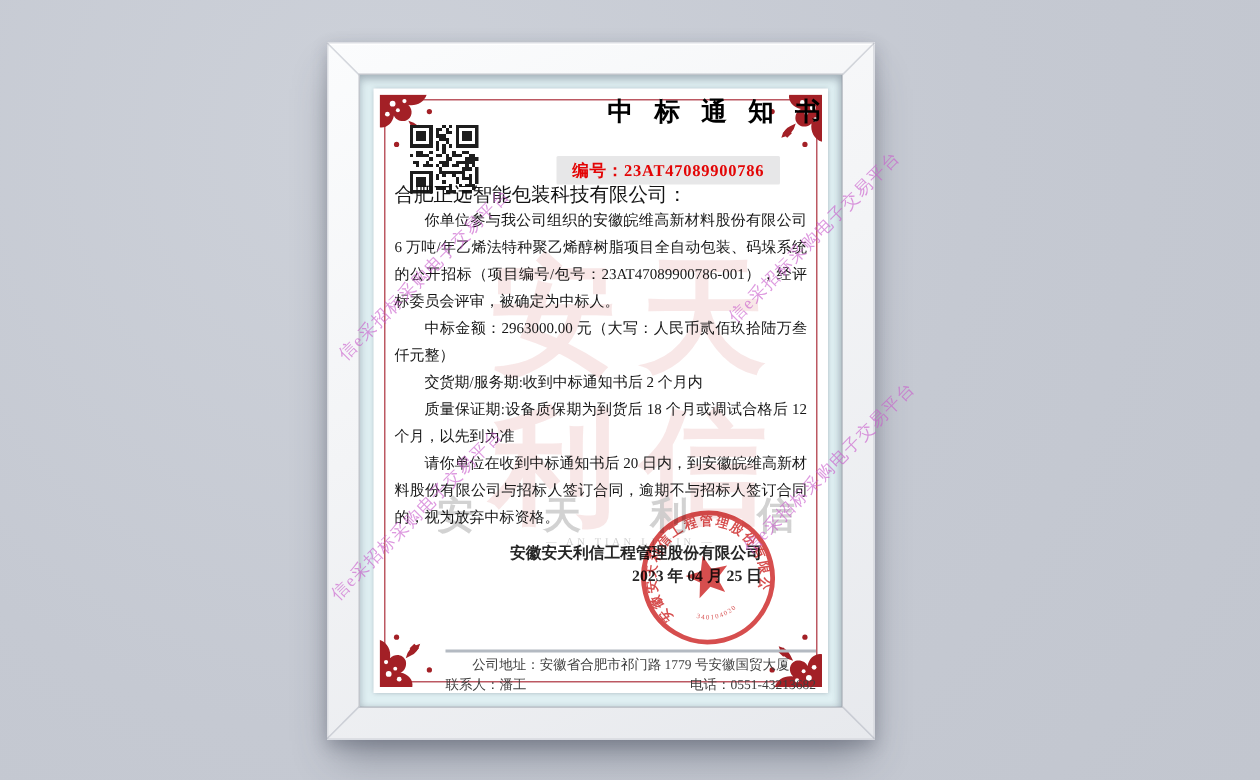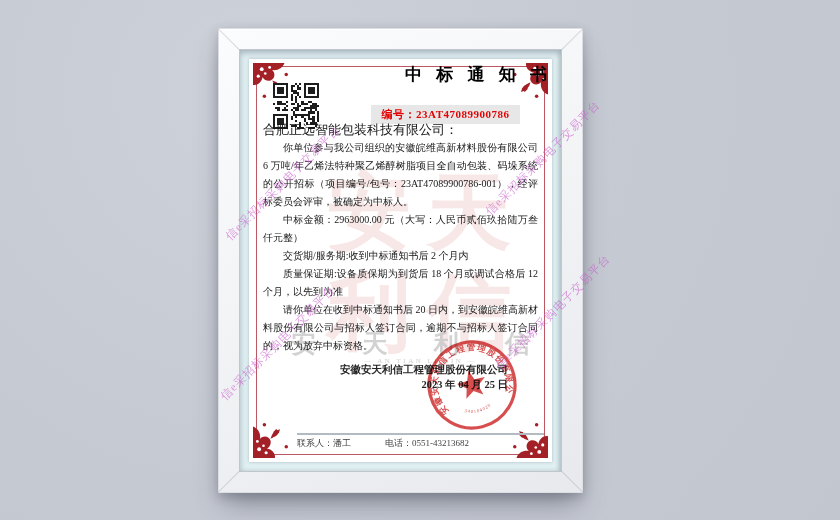--- a/index.html
+++ b/index.html
@@ -34,21 +34,21 @@
     padding:2px 11px;font-size:11px;font-weight:bold;color:#e30505;letter-spacing:.5px;}
   .addressee{position:absolute;left:14px;top:62px;z-index:2;font-size:13px;color:#141414;}
   .docbody{position:absolute;left:14px;right:14px;top:80px;z-index:2;font-size:10px;
     line-height:18px;color:#161616;text-align:justify;}
   .docbody p{margin:0;text-indent:2em;}
   .signature{position:absolute;right:44px;top:303px;text-align:right;z-index:2;
     font-size:10.5px;font-weight:600;color:#262626;line-height:15px;}
   .divider{position:absolute;left:48px;width:247px;top:374px;height:2px;background:#b4bac2;z-index:2;}
   .footer{position:absolute;left:48px;width:247px;top:378px;z-index:2;text-align:center;
     font-size:9px;color:#3e3e3e;line-height:13px;}
-  .footer .row2{display:flex;justify-content:flex-start;gap:34px;}
+  .footer .row2{display:flex;justify-content:space-between;gap:34px;}
   
   .mega{position:absolute;left:70px;top:105px;width:200px;height:200px;z-index:0;
     display:grid;grid-template-columns:1fr 1fr;text-align:center;
     font-size:84px;line-height:98px;font-weight:bold;color:rgba(205,95,95,.15);}
   .brandwm{position:absolute;left:40px;right:0;top:268px;text-align:center;z-index:0;
     font-size:25px;font-weight:bold;letter-spacing:20px;color:#c7c7c7;opacity:.8;}
   .brandwm-en{position:absolute;left:40px;right:0;top:298px;text-align:center;z-index:0;
     font-size:7px;letter-spacing:2.5px;color:#cfcfcf;}
   .seal{position:absolute;left:175px;top:278px;width:96px;height:96px;z-index:3;
     transform:rotate(-14deg);opacity:.9;mix-blend-mode:multiply;}
@@ -269,20 +269,21 @@
           <text font-size="8.5" letter-spacing="1.4" fill="#d23a3a" font-weight="bold">
             <textPath href="#arcTop">安徽安天利信工程管理股份有限公司</textPath>
           </text>
           <text font-size="4.5" letter-spacing="1" fill="#d23a3a">
             <textPath href="#arcBot">3401040203928</textPath>
           </text>
         </svg>
 
         <div class="divider"></div>
         <div class="footer">
+          <div>公司地址：安徽省合肥市祁门路 1779 号安徽国贸大厦</div>
           <div class="row2">
             <span>联系人：潘工</span>
             <span>电话：0551-43213682</span>
           </div>
         </div>
 
       </div>
     </div>
   </div>
 

